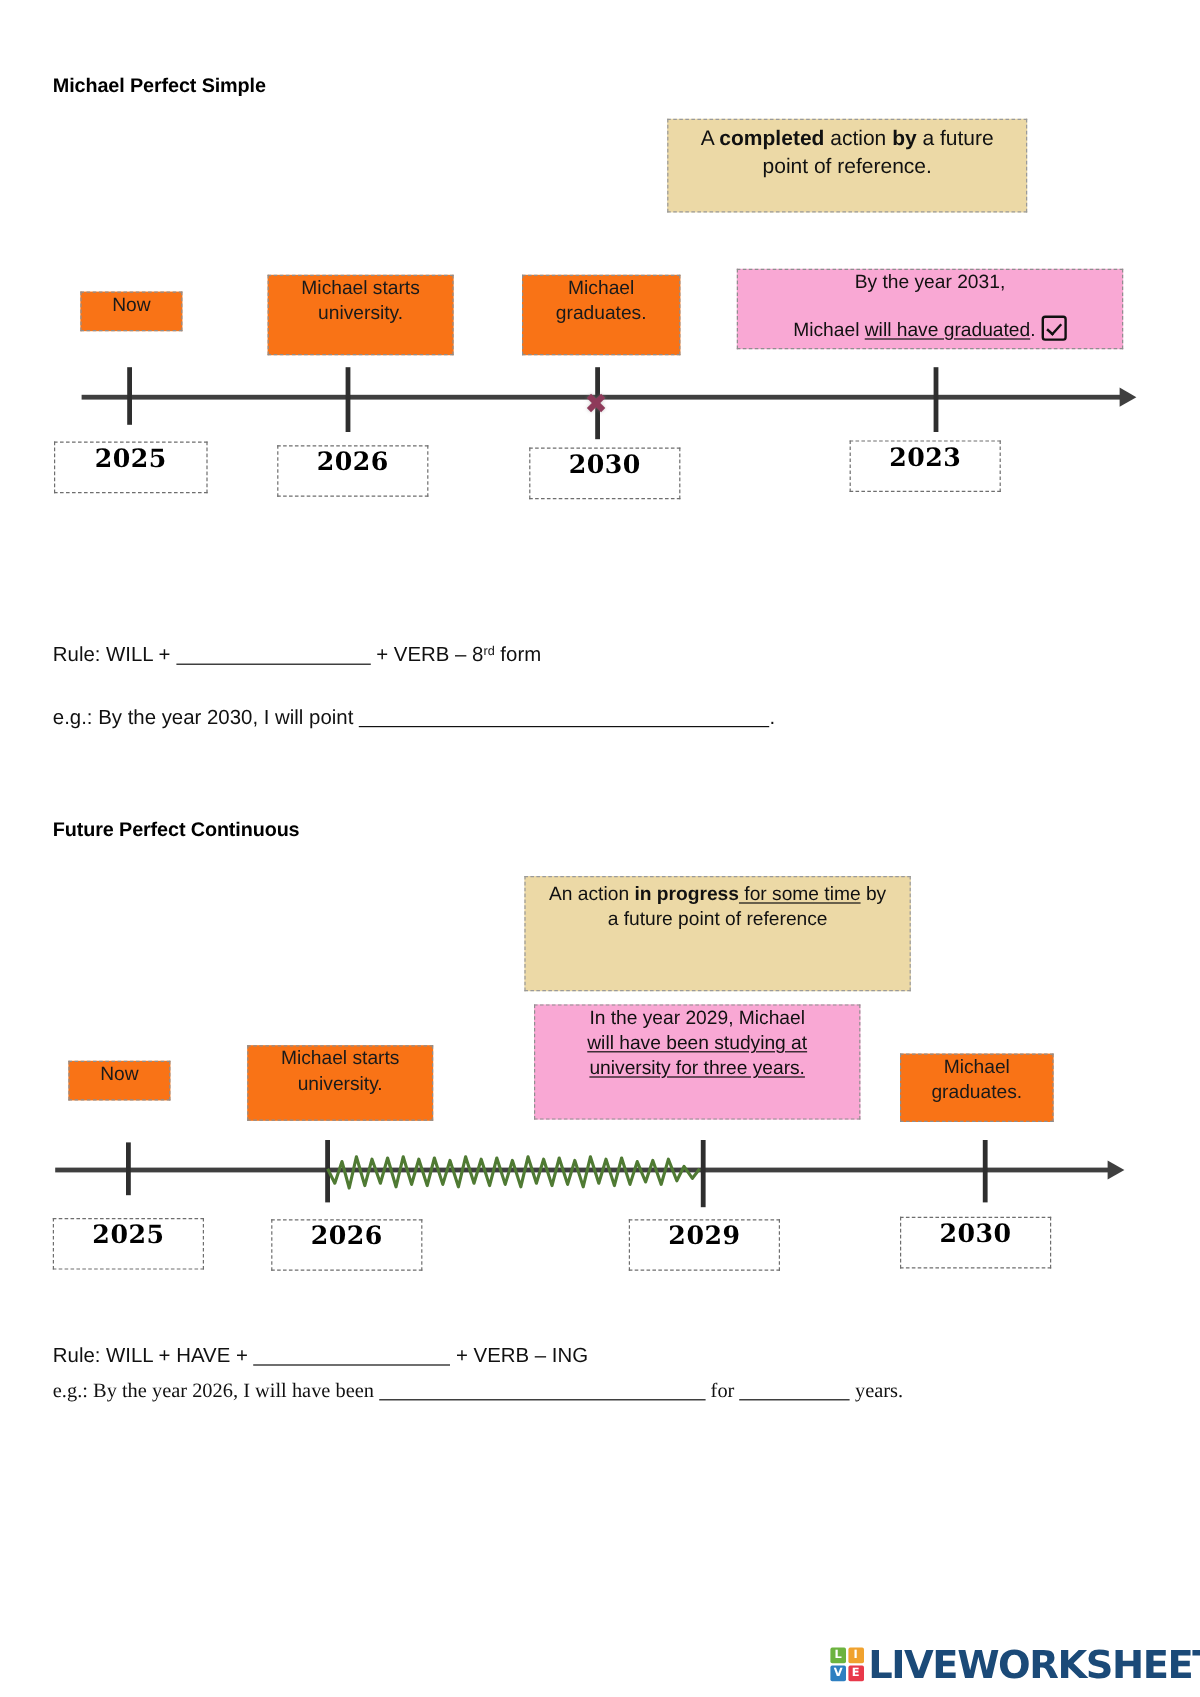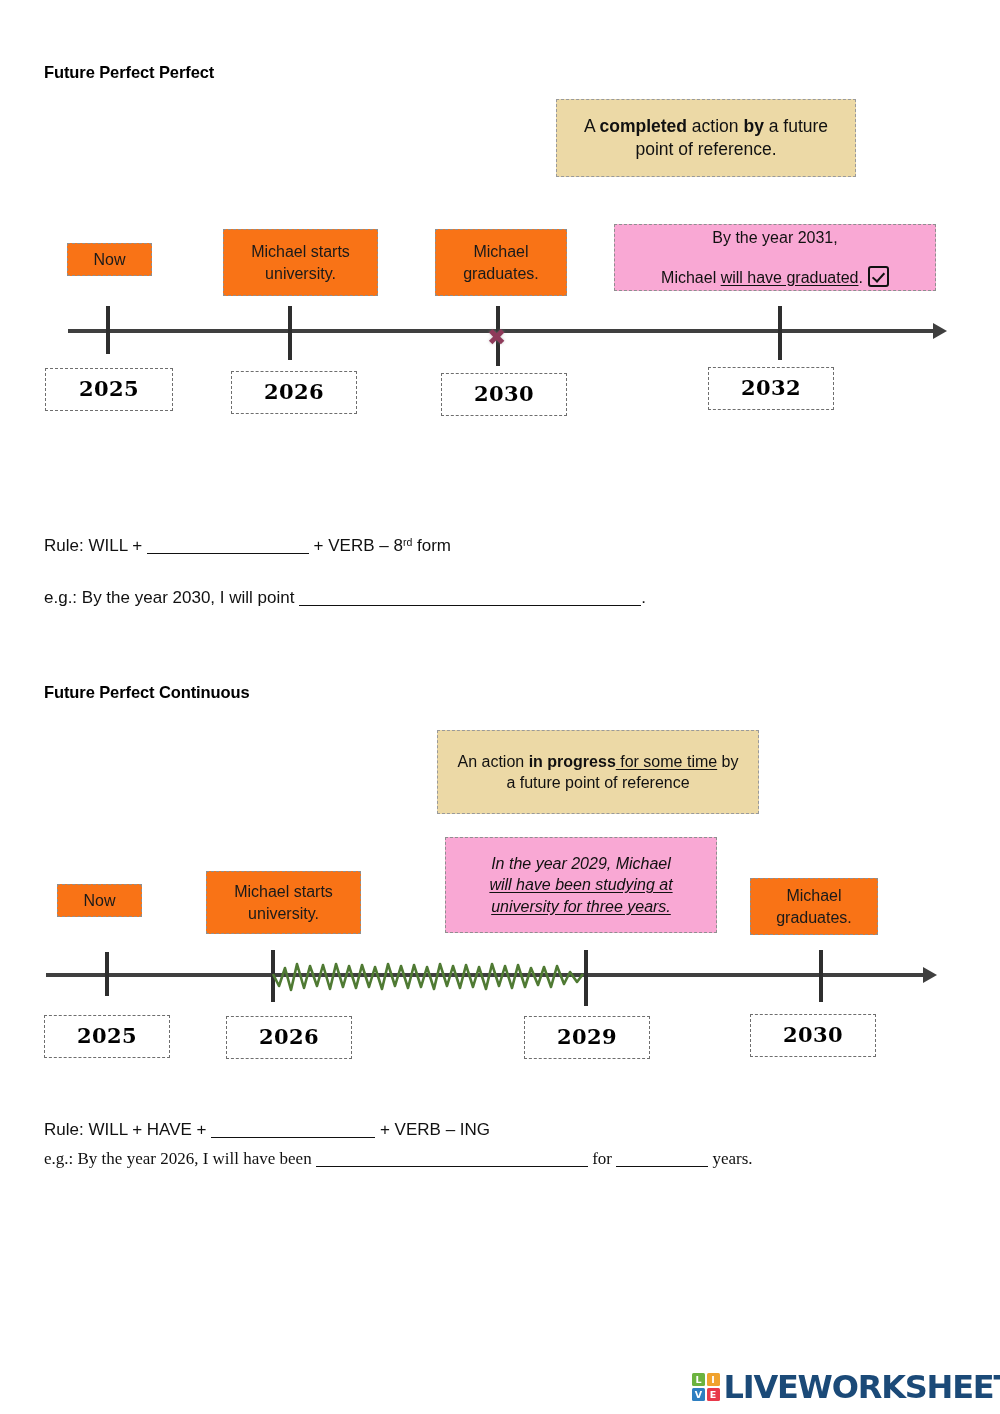--- a/index.html
+++ b/index.html
@@ -23,21 +23,21 @@
     font-size: 16.5px;
     letter-spacing: -0.1px;
     color: #000;
     white-space: nowrap;
   }
 
   
   .box {
     box-sizing: border-box;
     display: flex;
-    align-items: center;
+    align-items: flex-start;
     justify-content: center;
     text-align: center;
     line-height: 1.32;
   }
   .box-tan {
     background: #ecd9a6;
     border: 1.6px dashed #9a9a9a;
     font-size: 17.5px;
     color: #111;
   }
@@ -148,21 +148,21 @@
     font-weight: bold;
     font-size: 32px;
     letter-spacing: -1.2px;
     color: #1b4a78;
     line-height: 1;
   }
 </style>
 </head>
 <body>
 
-<div class="abs section-heading" style="left:44px; top:63px;">Future Perfect Perfect</div>
+<div class="abs section-heading" style="left:44px; top:63px;">Michael Perfect Simple</div>
 
 <div class="abs box box-tan" style="left:556px; top:99px; width:300px; height:78px; padding:4px 12px;">
   <div>
     <span>A </span><span class="bold">completed</span><span> action </span><span class="bold">by</span><span> a future point of reference.</span>
   </div>
 </div>
 
 <div class="abs box box-green" style="left:67px; top:243px; width:85px; height:33px;">
   <span>Now</span>
 </div>
@@ -197,40 +197,40 @@
 <div class="abs box box-year" style="left:45px; top:368px; width:128px; height:43px;">
   <span>2025</span>
 </div>
 <div class="abs box box-year" style="left:231px; top:371px; width:126px; height:43px;">
   <span>2026</span>
 </div>
 <div class="abs box box-year" style="left:441px; top:373px; width:126px; height:43px;">
   <span>2030</span>
 </div>
 <div class="abs box box-year" style="left:708px; top:367px; width:126px; height:43px;">
-  <span>2032</span>
+  <span>2023</span>
 </div>
 
 <div class="abs rule-line" style="left:44px; top:534px;">
   <span>Rule: WILL + </span><span class="blank" style="width:162px;"></span><span> + VERB – 8</span><sup>rd</sup><span> form</span>
 </div>
 
 <div class="abs rule-line" style="left:44px; top:586px;">
   <span>e.g.: By the year 2030, I will point </span><span class="blank" style="width:342px;"></span><span>.</span>
 </div>
 
 <div class="abs section-heading" style="left:44px; top:683px;">Future Perfect Continuous</div>
 
-<div class="abs box box-tan" style="left:437px; top:730px; width:322px; height:84px; padding:4px 14px; font-size:16px;">
+<div class="abs box box-tan" style="left:437px; top:730px; width:322px; height:96px; padding:4px 14px; font-size:16px;">
   <div>
     <span>An action </span><span class="bold">in progress</span><span class="und"> for some time</span><span> by a future point of reference</span>
   </div>
 </div>
 
-<div class="abs box box-blue" style="left:445px; top:837px; width:272px; height:96px; padding:0 8px;font-style:italic;">
+<div class="abs box box-blue" style="left:445px; top:837px; width:272px; height:96px; padding:0 8px;">
   <div>
     <div>In the year 2029, Michael</div>
     <div class="und">will have been studying at</div>
     <div class="und">university for three years.</div>
   </div>
 </div>
 
 <div class="abs box box-green" style="left:57px; top:884px; width:85px; height:33px;">
   <span>Now</span>
 </div>

